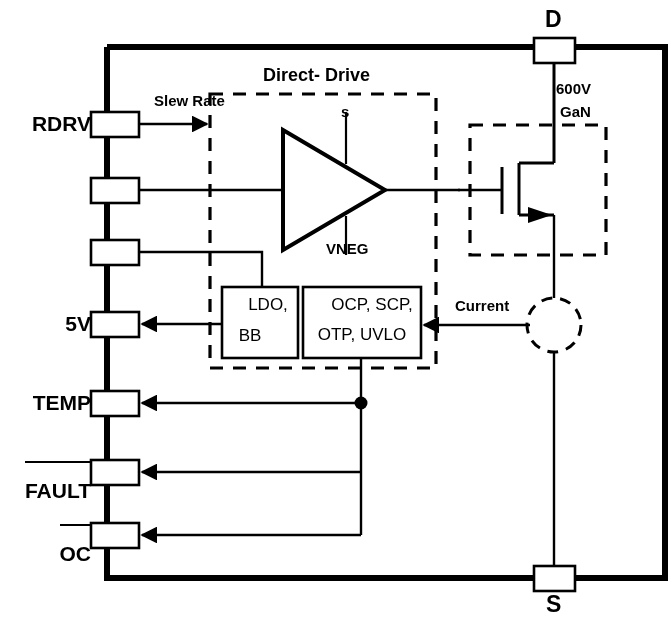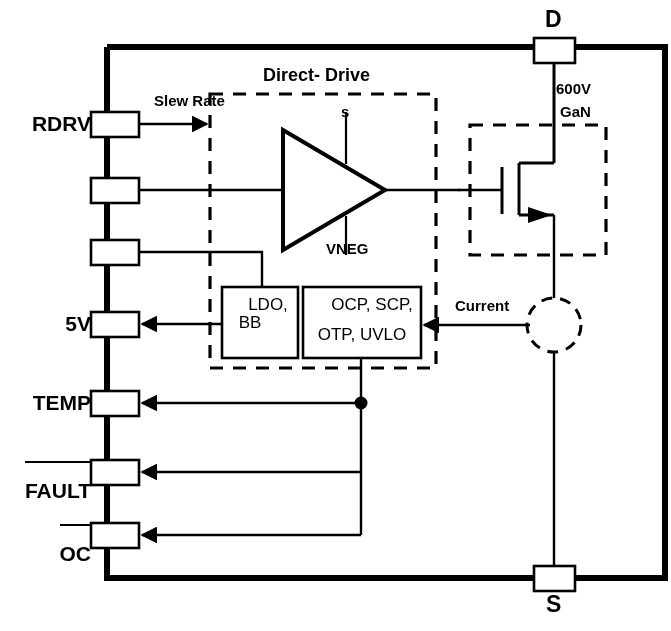--- a/index.html
+++ b/index.html
@@ -157,18 +157,18 @@
 
   <div class="lbl bold-small" style="left:326px;top:241px;">VNEG</div>
 
   <div class="lbl bold-small" style="left:455px;top:298px;">Current</div>
 
   <div class="lbl bold-small" style="left:556px;top:81px;">600V</div>
 
   <div class="lbl bold-small" style="left:560px;top:104px;">GaN</div>
 
   <div class="lbl blk-text" style="left:222px;top:296px;width:92px;">LDO,</div>
-  <div class="lbl blk-text" style="left:222px;top:314px;width:56px;">BB</div>
+  <div class="lbl blk-text" style="left:222px;top:327px;width:56px;">BB</div>
 
   <div class="lbl blk-text" style="left:303px;top:296px;width:138px;">OCP, SCP,</div>
   <div class="lbl blk-text" style="left:303px;top:326px;width:118px;">OTP, UVLO</div>
 
 </div>
 
 </body></html>

